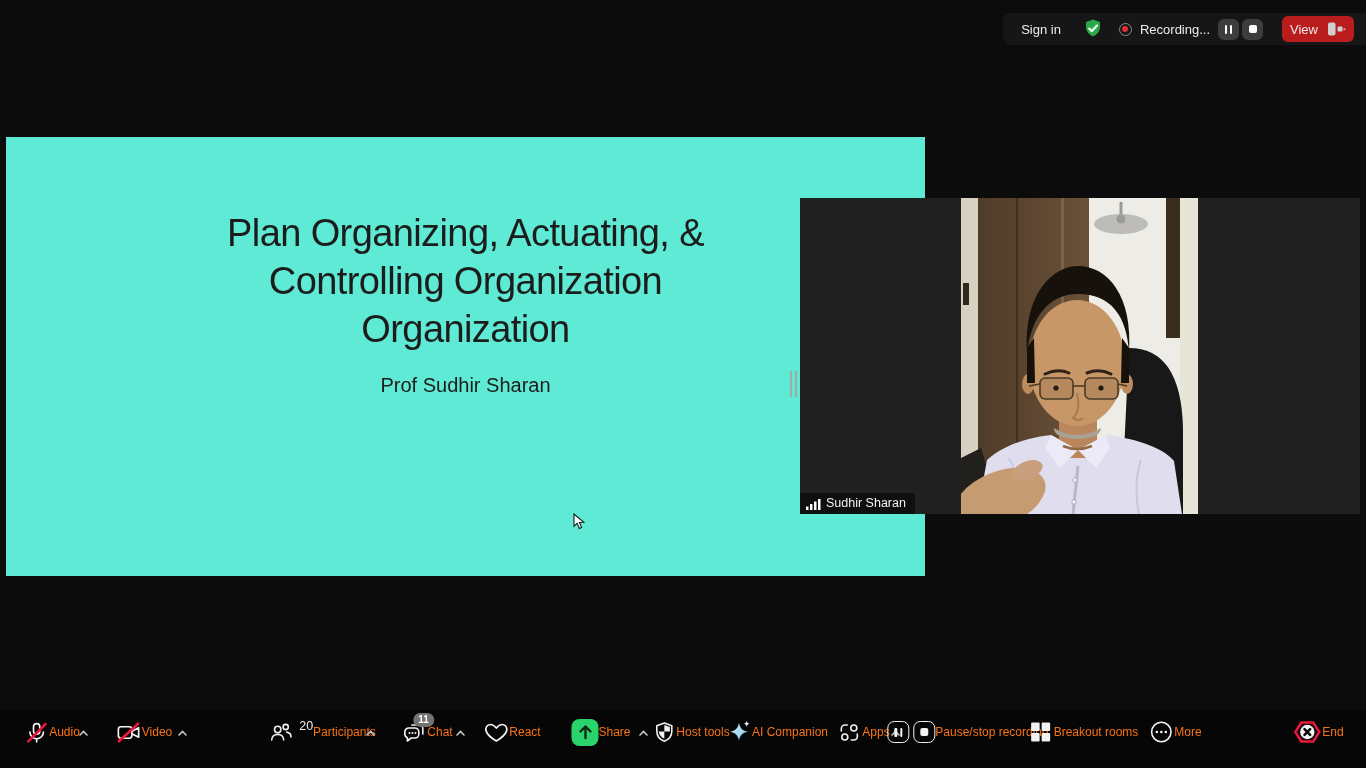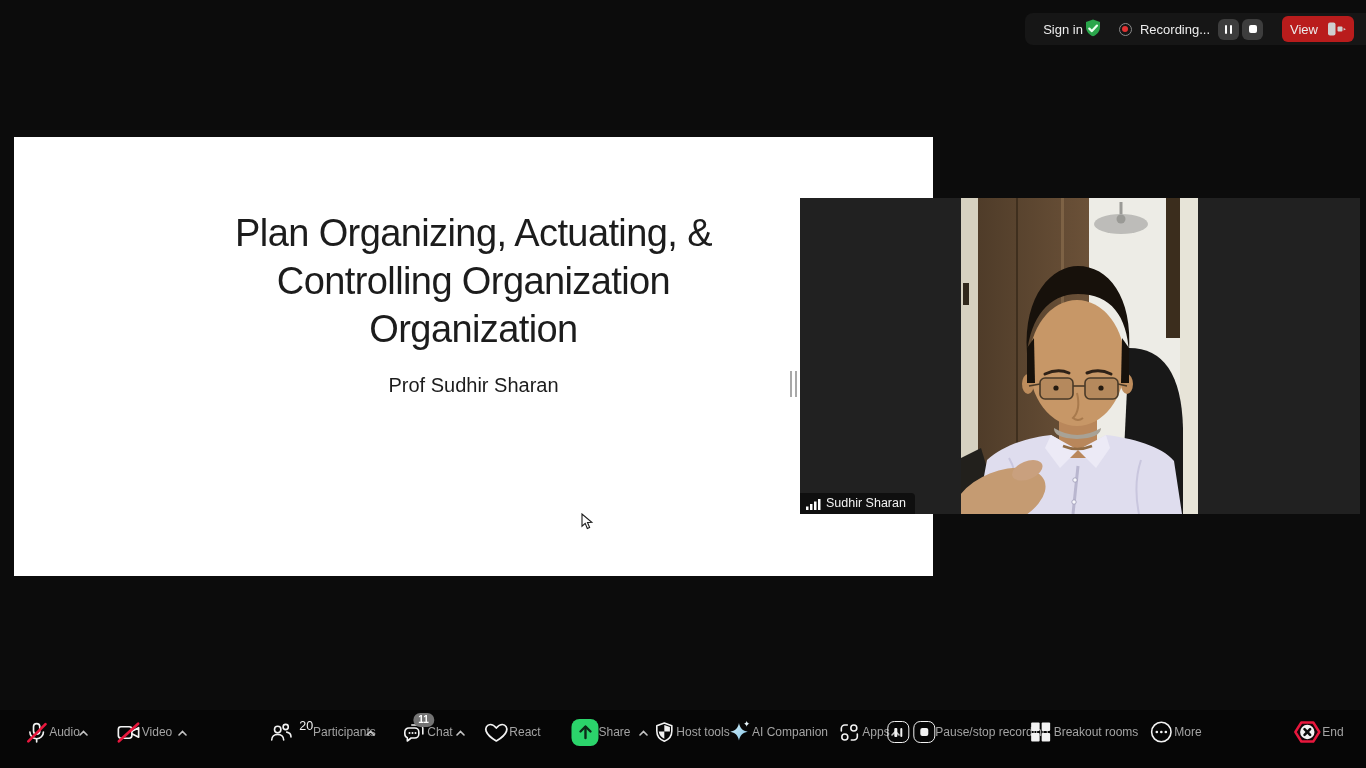--- a/index.html
+++ b/index.html
@@ -4,57 +4,57 @@
 <style>
   html,body{margin:0;padding:0;background:#000;}
   .screen{position:relative;width:1366px;height:768px;background:#0c0c0c;overflow:hidden;
           font-family:"Liberation Sans",sans-serif;color:#e6e6e6;}
   svg{display:block;}
 
   
   .topbar-panel{position:absolute;top:13px;right:0;height:32px;background:#161616;
                 border-radius:8px 0 0 8px;display:flex;align-items:center;padding:0 12px 0 18px;}
   .topbar-panel .txt{font-size:13px;color:#ececec;white-space:nowrap;}
-  .signin{cursor:default;}
+  .signin{margin-right:22px;cursor:default;}
   .shield-wrap{margin-right:16px;display:flex;align-items:center;}
   .rec-dot{position:relative;width:13px;height:13px;border:1.5px solid #8a8a8a;border-radius:50%;
            margin-right:8px;box-sizing:border-box;}
   .rec-dot::after{content:"";position:absolute;left:2px;top:2px;width:6px;height:6px;border-radius:50%;background:#e03131;}
   .rec-label{margin-right:8px;}
   .top-rec-btn{width:21px;height:21px;border-radius:6px;background:#3d3d3d;display:flex;
                align-items:center;justify-content:center;gap:2.5px;margin-right:3px;}
   .top-rec-btn .bar{width:2.5px;height:9px;background:#fff;border-radius:1px;}
   .top-rec-btn .sq{width:8px;height:8px;background:#fff;border-radius:2px;}
   .view-pill{display:flex;align-items:center;gap:7px;background:#b91c1c;border-radius:6px;
              padding:4px 8px;margin-left:16px;}
 
   
-  .slide{position:absolute;left:6px;top:137px;width:919px;height:439px;background:#ffffff;
-         color:#1c1c1c;text-align:center;margin-left:8px;}
+  .slide{position:absolute;left:6px;top:137px;width:919px;height:439px;background:#5eead4;
+         color:#1c1c1c;text-align:center;}
   .slide-title{margin-top:72px;font-size:38px;line-height:48px;letter-spacing:-0.6px;}
   .slide-subtitle{margin-top:17px;font-size:20px;line-height:30px;}
   .cursor{position:absolute;left:567px;top:376px;}
 
   
   .divider-handle{position:absolute;left:790px;top:371px;width:8px;height:26px;display:flex;gap:3px;cursor:col-resize;}
   .divider-handle span{width:2px;height:26px;background:#a8a8a8;}
 
   
   .video-panel{position:absolute;left:800px;top:198px;width:560px;height:316px;background:#212121;}
   .video-feed{position:absolute;left:161px;top:0;width:237px;height:316px;overflow:hidden;}
   .name-tag{position:absolute;left:0;bottom:0;display:flex;align-items:flex-end;gap:5px;
             background:rgba(8,8,8,.72);padding:3px 9px 4px 6px;border-radius:0 4px 0 0;z-index:3;}
   .name-tag .txt{font-size:12.5px;color:#f2f2f2;white-space:nowrap;}
 
   
   .toolbar{position:absolute;left:0;right:0;bottom:0;height:58px;background:#060606;}
   .tb-item{position:absolute;top:8px;transform:translateX(-50%);display:flex;flex-direction:row;
            align-items:center;cursor:pointer;}
   .tb-icon{height:28px;display:flex;align-items:center;justify-content:center;gap:5px;position:relative;}
-  .tb-label{margin-top:0;font-size:12px;color:#a3a3a3;white-space:nowrap;}
+  .tb-label{margin-top:0;font-size:12px;color:#f97316;white-space:nowrap;}
   .tb-count{font-size:12.5px;color:#f0f0f0;align-self:flex-start;margin-top:1px;}
   .chev{position:absolute;top:20px;cursor:pointer;}
   .badge{position:absolute;top:-7px;left:12px;background:#737373;color:#fff;font-size:10px;
          font-weight:bold;padding:1.5px 5px;border-radius:9px;z-index:2;}
   .share-btn{width:27px;height:27px;border-radius:8px;background:#2bd46b;display:flex;
              align-items:center;justify-content:center;}
   .rec-btn{width:22px;height:22px;border:1.7px solid #f2f2f2;border-radius:7px;display:flex;
            align-items:center;justify-content:center;gap:3px;box-sizing:border-box;}
   .rec-btn .bar{width:2.5px;height:9px;background:#f2f2f2;border-radius:1px;}
   .rec-btn .sq{width:8px;height:8px;background:#f2f2f2;border-radius:2px;}

